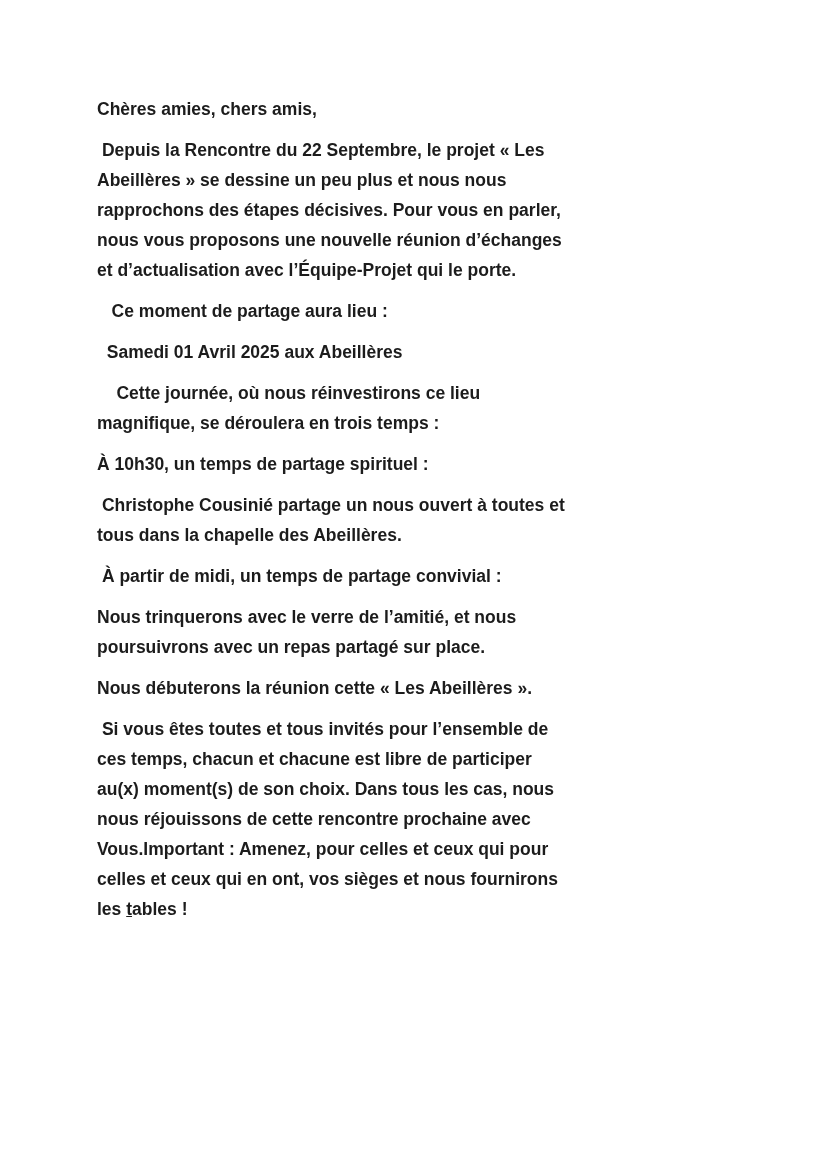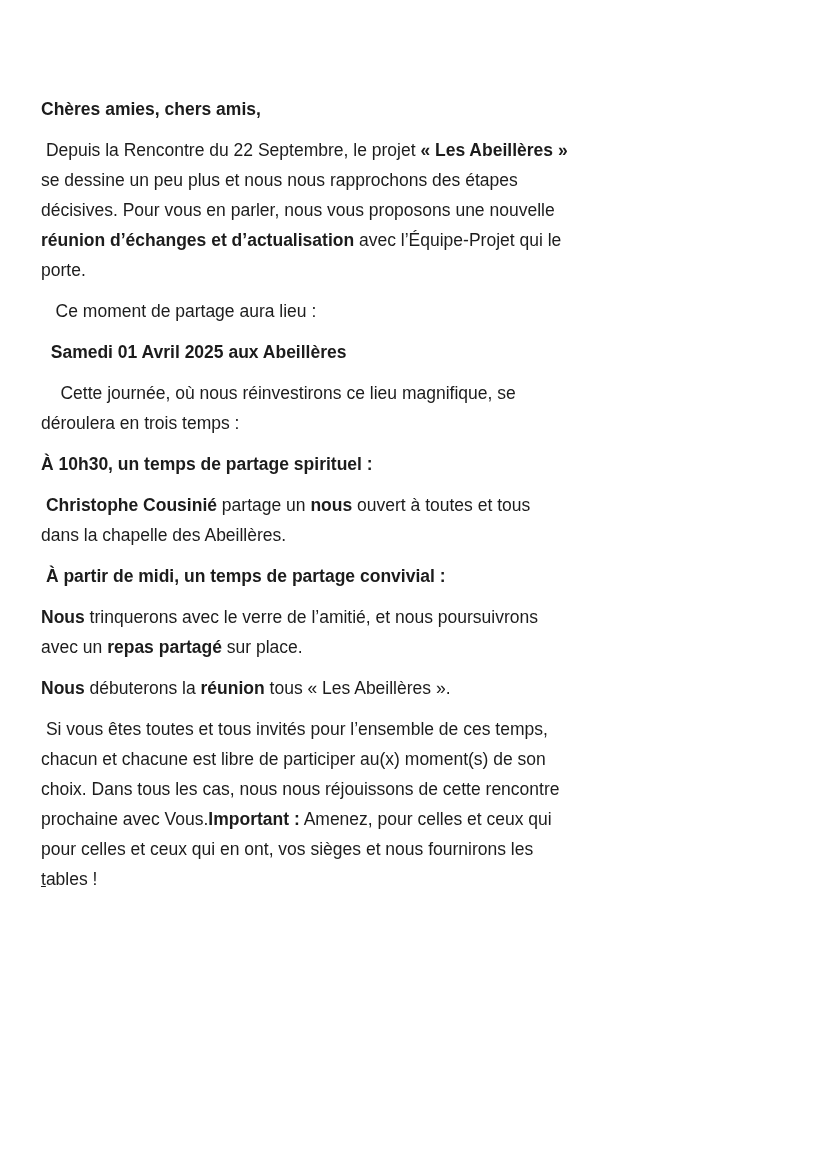--- a/index.html
+++ b/index.html
@@ -10,45 +10,45 @@
   body {
     width: 827px;
     height: 1169px;
     font-family: "Liberation Sans", sans-serif;
   }
   .page {
     box-sizing: border-box;
     width: 664px;
     height: 1169px;
     background: #ffffff;
-    padding: 94px 92px 0 41px;
+    padding: 94px 92px 0 97px;
     color: #1c1c1c;
     overflow: hidden;
   }
   .doc-body .para {
     margin: 0 0 11px 0;
     font-size: 17.5px;
     line-height: 30px;
     white-space: pre-wrap;
     color: #1c1c1c;
   }
-  .run { font-weight: 400; }
+  .run { font-weight: 700; }
   .run.bold { font-weight: 700; }
   .run.underline { text-decoration: underline; }
 </style>
 </head>
 <body>
 
 <div class="page">
   <div class="doc-body">
       <p class="para"><span class="run bold">Chères amies, chers amis,</span></p>
       <p class="para"><span class="run"> Depuis la Rencontre du 22 Septembre, le projet </span><span class="run bold">« Les Abeillères »</span><span class="run"> se dessine un peu plus et nous nous rapprochons des étapes décisives. Pour vous en parler, nous vous proposons une nouvelle </span><span class="run bold">réunion d’échanges et d’actualisation</span><span class="run"> avec l’Équipe-Projet qui le porte.</span></p>
       <p class="para"><span class="run">   Ce moment de partage aura lieu :</span></p>
       <p class="para"><span class="run bold">  Samedi 01 Avril 2025 aux Abeillères</span></p>
       <p class="para"><span class="run">    Cette journée, où nous réinvestirons ce lieu magnifique, se déroulera en trois temps :</span></p>
       <p class="para"><span class="run bold">À 10h30, un temps de partage spirituel :</span></p>
       <p class="para"><span class="run"> </span><span class="run bold">Christophe Cousinié</span><span class="run"> partage un </span><span class="run bold">nous</span><span class="run"> ouvert à toutes et tous dans la chapelle des Abeillères.</span></p>
       <p class="para"><span class="run bold"> À partir de midi, un temps de partage convivial :</span></p>
       <p class="para"><span class="run bold">Nous</span><span class="run"> trinquerons avec le verre de l’amitié, et nous poursuivrons avec un </span><span class="run bold">repas partagé</span><span class="run"> sur place.</span></p>
-      <p class="para"><span class="run bold">Nous</span><span class="run"> débuterons la </span><span class="run bold">réunion</span><span class="run"> tous « Les Abeillères ».</span></p>
+      <p class="para"><span class="run bold">Nous</span><span class="run"> débuterons la </span><span class="run bold">réunion</span><span class="run"> cette « Les Abeillères ».</span></p>
       <p class="para"><span class="run"> Si vous êtes toutes et tous invités pour l’ensemble de ces temps, chacun et chacune est libre de participer au(x) moment(s) de son choix. Dans tous les cas, nous nous réjouissons de cette rencontre prochaine avec Vous.</span><span class="run bold">Important :</span><span class="run"> Amenez, pour celles et ceux qui pour celles et ceux qui en ont, vos sièges et nous fournirons les </span><span class="run underline">t</span><span class="run">ables !</span></p>
     </div>
 </div>
 
 </body></html>

